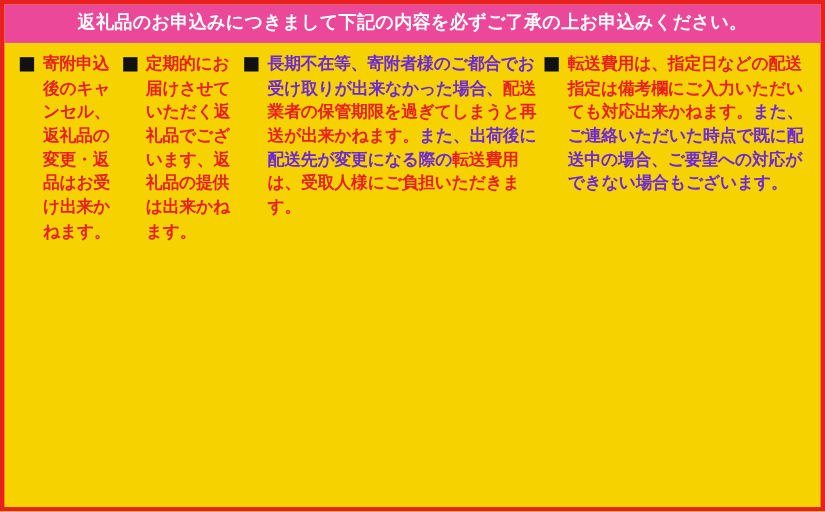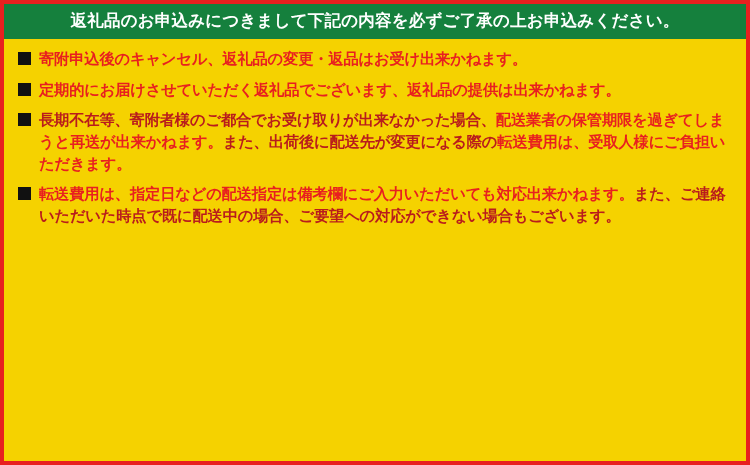--- a/index.html
+++ b/index.html
@@ -16,36 +16,35 @@
   .notice {
     width: 750px;
     height: 465px;
     box-sizing: border-box;
     background: #f5d200;
     border: 4px solid #e8201f;
     display: flex;
     flex-direction: column;
   }
   .notice-header {
-    background: #15803d;
+    background: #ec4899;
     color: #ffffff;
     font-size: 16.5px;
     font-weight: bold;
     text-align: center;
     padding: 7px 4px 8px 4px;
     letter-spacing: 0.2px;
     line-height: 1.2;
     flex: 0 0 auto;
   }
   .notice-body {
     flex: 1 1 auto;
     padding: 9px 14px 6px 14px;
     box-sizing: border-box;
     display: flex;
-    flex-direction: column;
     justify-content: flex-start;
   }
   .item {
     display: flex;
     align-items: flex-start;
     margin-bottom: 9px;
   }
   .bullet {
     flex: 0 0 auto;
     width: 13px;
@@ -59,21 +58,21 @@
     font-size: 15.3px;
     font-weight: bold;
     line-height: 1.42;
     color: #111111;
     letter-spacing: -0.2px;
   }
   .hl {
     color: #e8201f;
   }
   .blk {
-    color: #b91c1c;
+    color: #6d28d9;
   }
 </style>
 </head>
 <body>
 
 <div class="notice">
   <div class="notice-header">返礼品のお申込みにつきまして下記の内容を必ずご了承の上お申込みください。</div>
   <div class="notice-body" id="items-container">
       <div class="item">
         <span class="bullet"></span>

